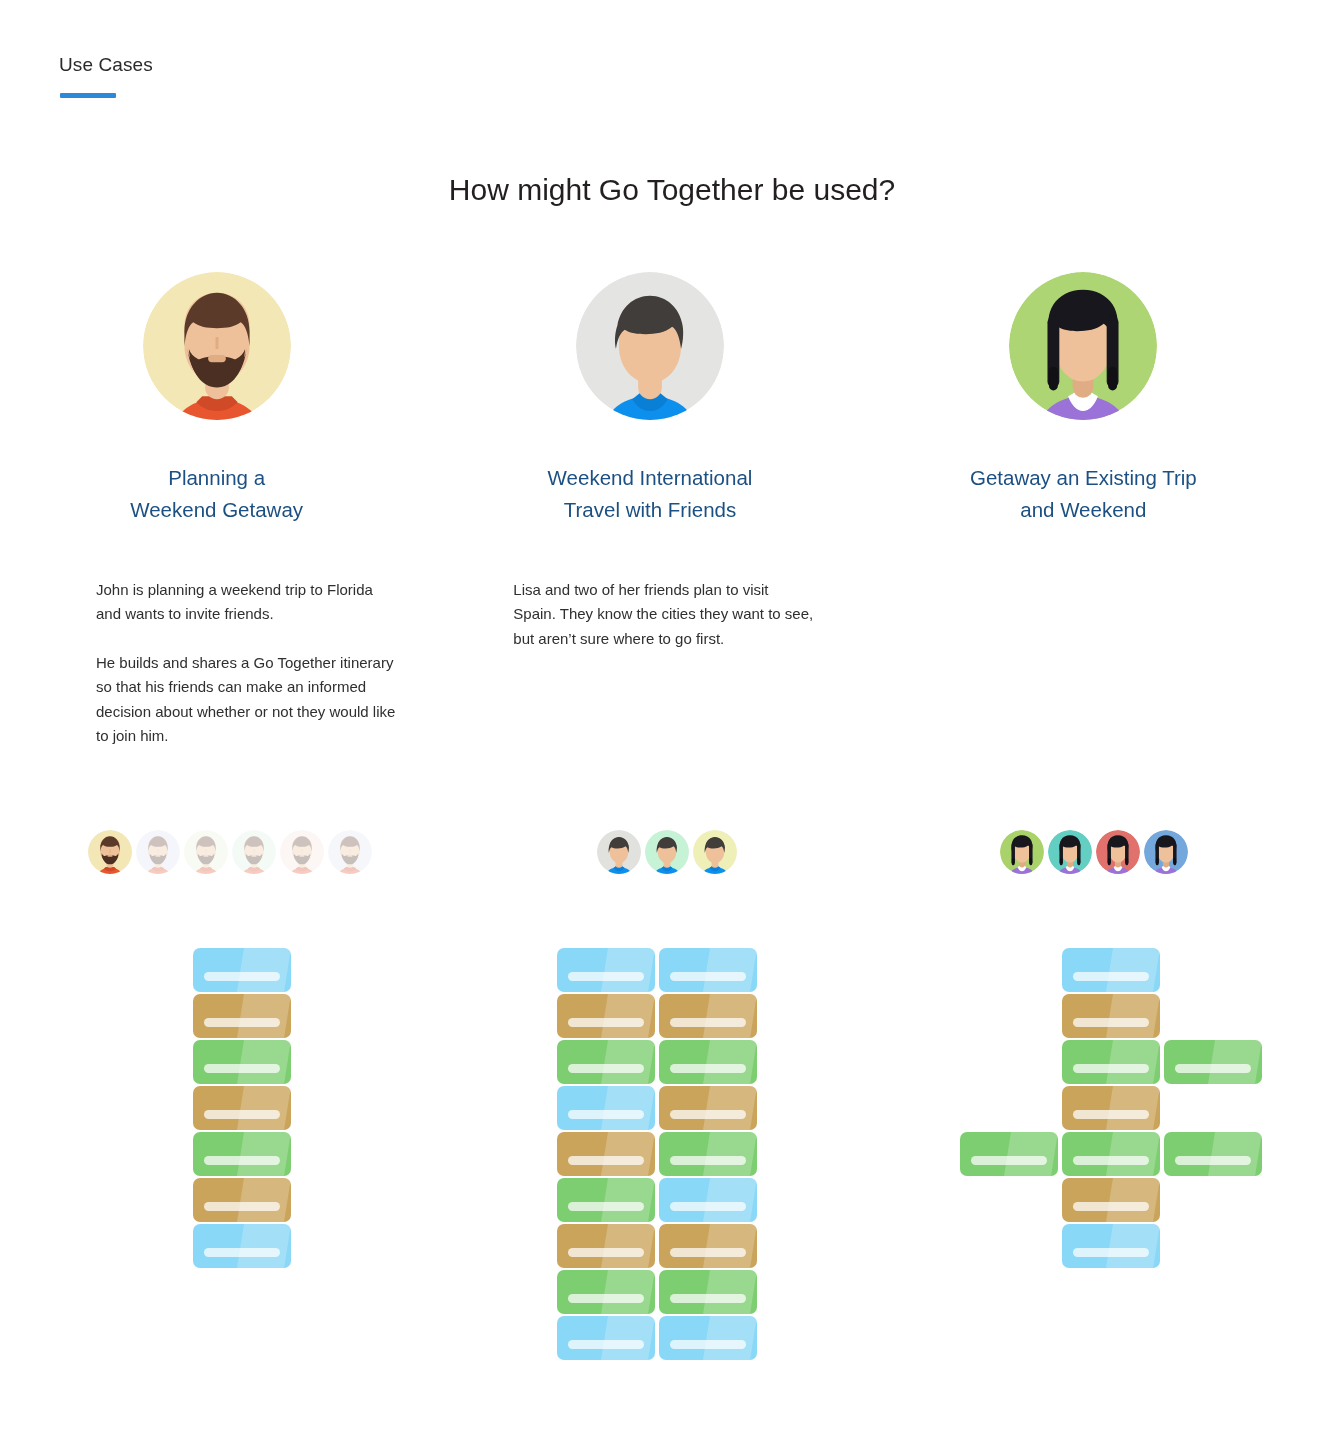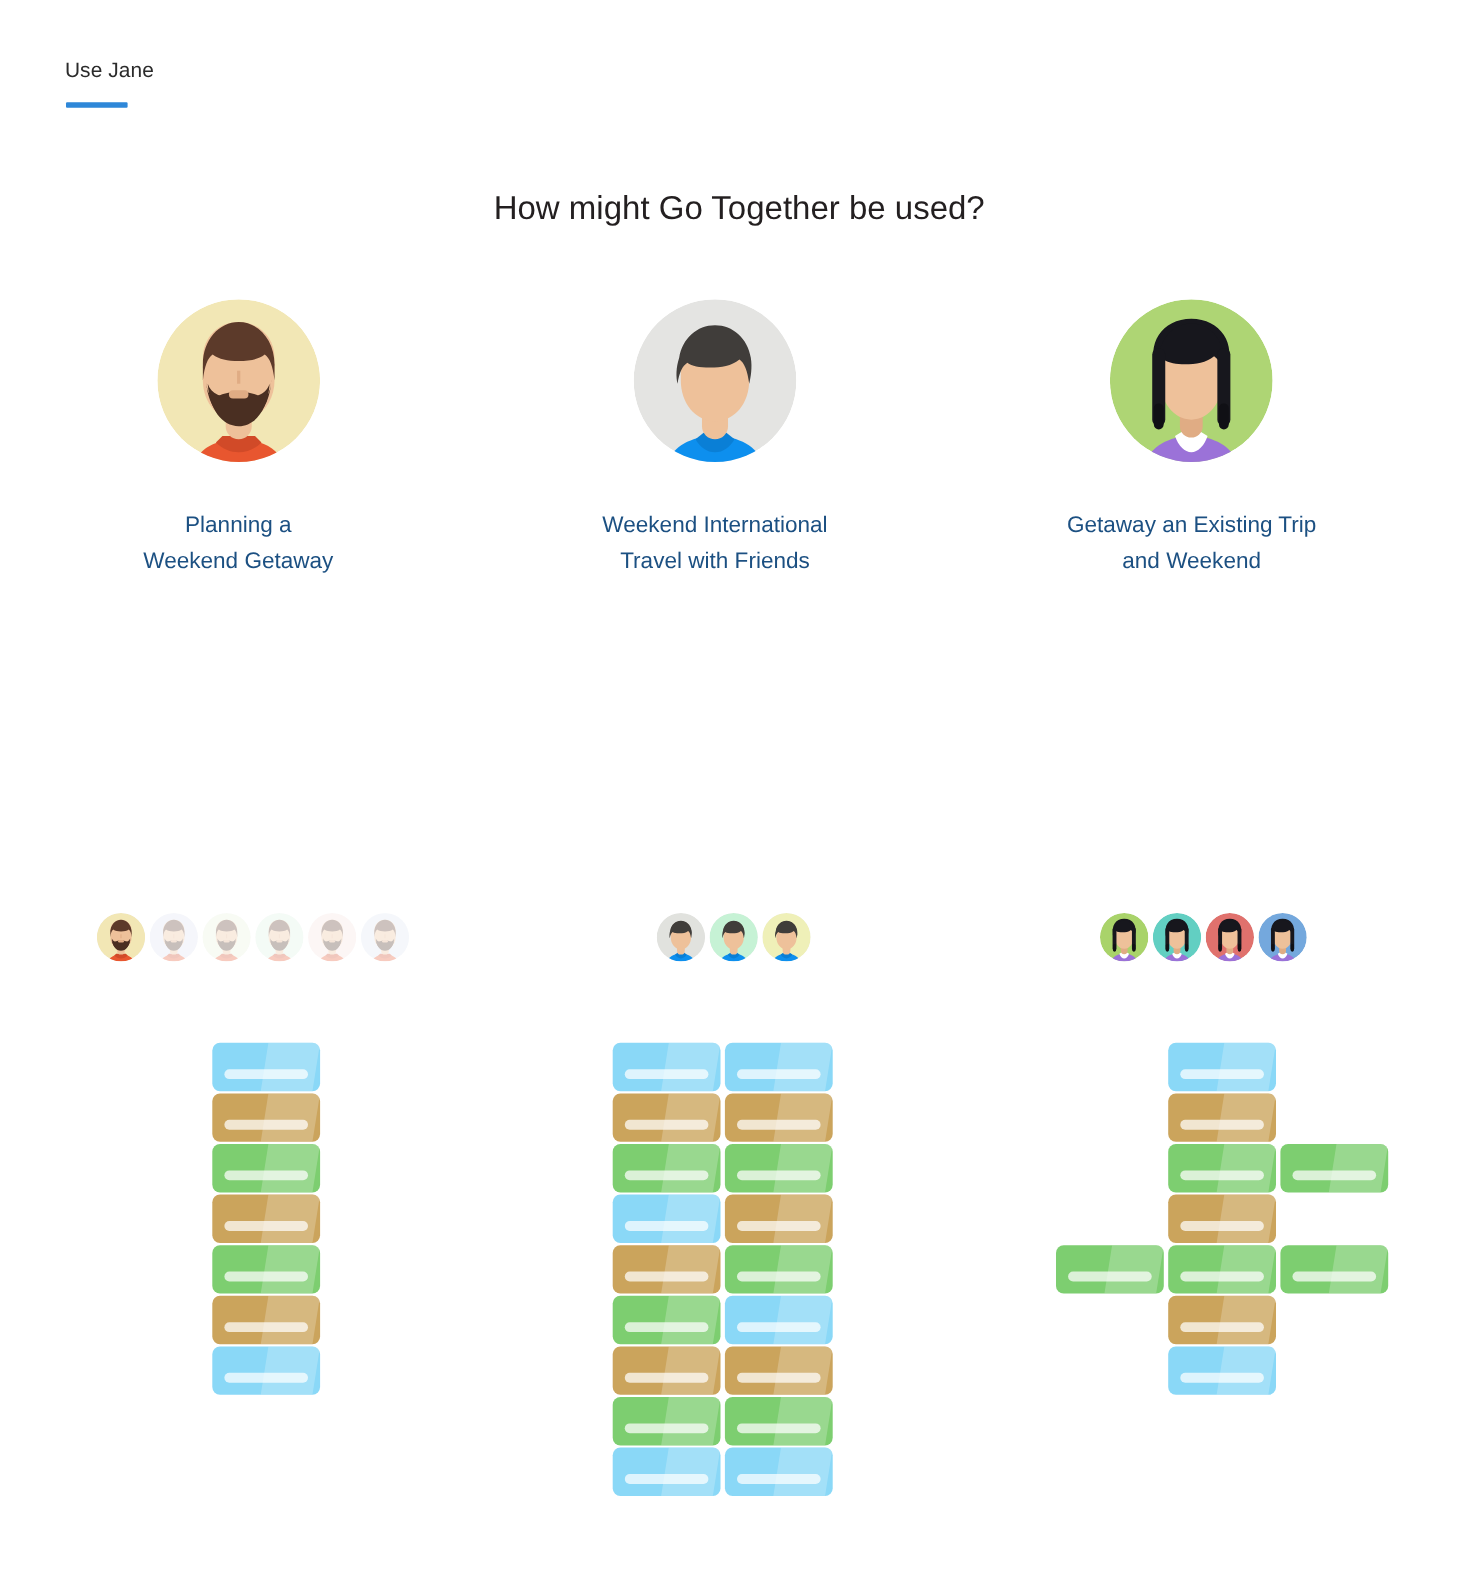--- a/index.html
+++ b/index.html
@@ -83,21 +83,21 @@
   }
   .blk.blue  { background: #8ad8f7; }
   .blk.tan   { background: #cba45c; }
   .blk.green { background: #7dce70; }
 </style>
 </head>
 <body>
 
 <div class="page">
 
-  <div class="eyebrow">Use Jane</div>
+  <div class="eyebrow">Use Cases</div>
   <div class="eyebrow-rule"></div>
 
   <h1 class="headline">How might Go Together be used?</h1>
 
   <div class="cols" id="cols">
       <div class="col c1">
         <div class="avatar-big">
           <svg viewBox="0 0 100 100" width="148" height="148">
       <circle cx="50" cy="50" r="50" fill="#f2e7b5"></circle>
       <path d="M50 86c-14 0-24 6-27 14h54c-3-8-13-14-27-14z" fill="#e8562f"></path>
@@ -108,39 +108,44 @@
       <path d="M28 40c0-15 10-26 22-26s22 11 22 26v10c-1-9-3-14-6-16-4 3-9 4-16 4s-12-1-16-4c-3 2-5 7-6 16z" fill="#5c3a2a"></path>
       <path d="M30 48c0 16 8 28 20 28s20-12 20-28c0 8-2 12-5 13-4-3-9-4-15-4s-11 1-15 4c-3-1-5-5-5-13z" fill="#4a2f22"></path>
       <path d="M31 52c1 16 9 26 19 26s18-10 19-26c-2 6-8 9-19 9s-17-3-19-9z" fill="#4a2f22"></path>
       <rect x="44" y="56" width="12" height="5" rx="2.5" fill="#e0ac84"></rect>
       <path d="M49 44h2v8h-2z" fill="#e0ac84"></path>
     </svg>
         </div>
         <div class="col-title">
           <div>Planning a</div>
           <div>Weekend Getaway</div>
+        </div>
+        <div class="col-body">
+          <p>John is planning a weekend trip to Florida and wants to invite friends.</p>
+          <p>He builds and shares a Go Together itinerary so that his friends can make an informed decision about whether or not they would like to join him.</p>
         </div>
       </div>
       <div class="col c2">
         <div class="avatar-big">
           <svg viewBox="0 0 100 100" width="148" height="148">
       <circle cx="50" cy="50" r="50" fill="#e4e4e2"></circle>
       <path d="M50 84c-15 0-26 7-29 16h58c-3-9-14-16-29-16z" fill="#0d8fee"></path>
       <path d="M38 86c3 5 7 8 12 8s9-3 12-8l-5-4H43z" fill="#0a7fd6"></path>
       <rect x="42" y="64" width="16" height="22" rx="8" fill="#eec19a"></rect>
       <path d="M29 38c0-12 9-21 21-21s21 9 21 21v12c0 14-9 25-21 25S29 64 29 50z" fill="#eec19a"></path>
       <path d="M28 46c-1-17 9-29 22-29s23 12 22 29c-1-7-3-12-6-14-5 4-11 5-18 5-6 0-10 0-14-2-3 2-5 5-6 11z" fill="#403d3a"></path>
       <path d="M28 36c2-12 11-20 22-20s20 8 22 20c1 6 0 12-1 16-1-8-3-13-6-15-5 4-11 5-18 5s-11-1-14-3c-3 2-5 6-6 13-1-4-1-10 1-16z" fill="#403d3a"></path>
     </svg>
         </div>
         <div class="col-title">
           <div>Weekend International</div>
           <div>Travel with Friends</div>
         </div>
         <div class="col-body">
+          <p>Lisa and two of her friends plan to visit Spain. They know the cities they want to see, but aren’t sure where to go first.</p>
         </div>
       </div>
       <div class="col c3">
         <div class="avatar-big">
           <svg viewBox="0 0 100 100" width="148" height="148">
     <circle cx="50" cy="50" r="50" fill="#aed574"></circle>
     <path d="M50 84c-14 0-25 7-28 16h56c-3-9-14-16-28-16z" fill="#9b72d8"></path>
     <path d="M40 84c2 6 6 10 10 10s8-4 10-10l-5-3h-10z" fill="#ffffff"></path>
     <rect x="43" y="64" width="14" height="21" rx="7" fill="#e0ac84"></rect>
     <path d="M31 37c0-12 8-21 19-21s19 9 19 21v13c0 13-8 24-19 24S31 63 31 50z" fill="#eec19a"></path>

